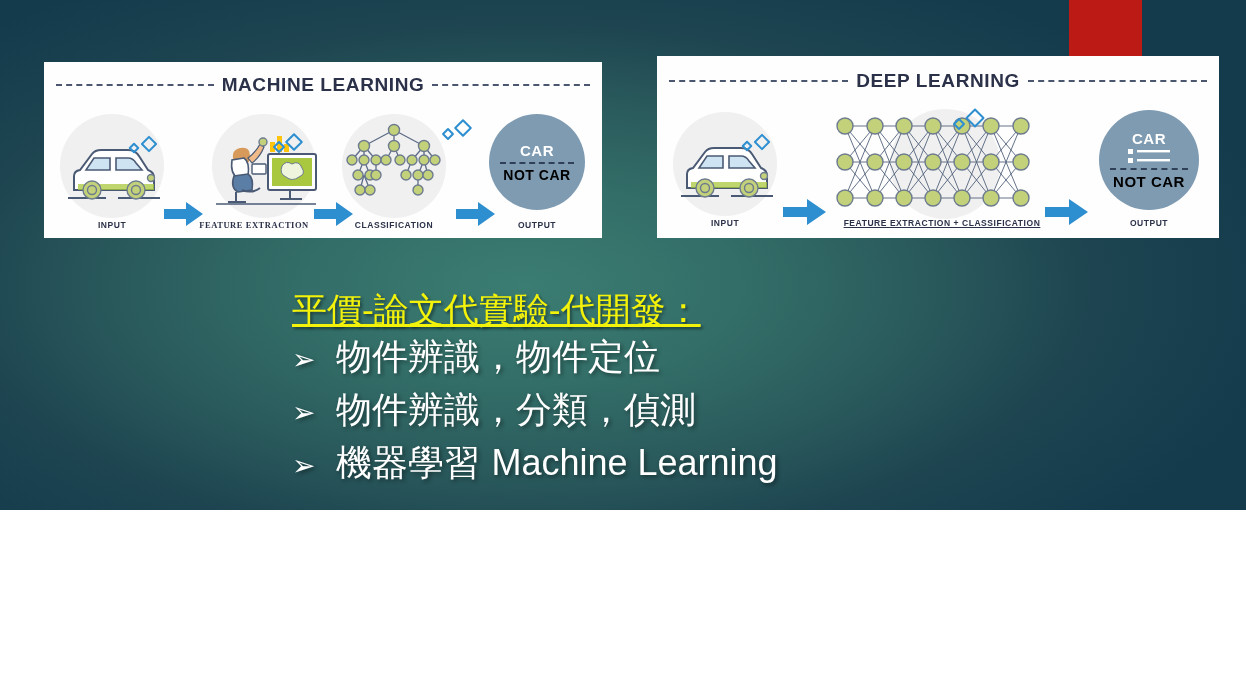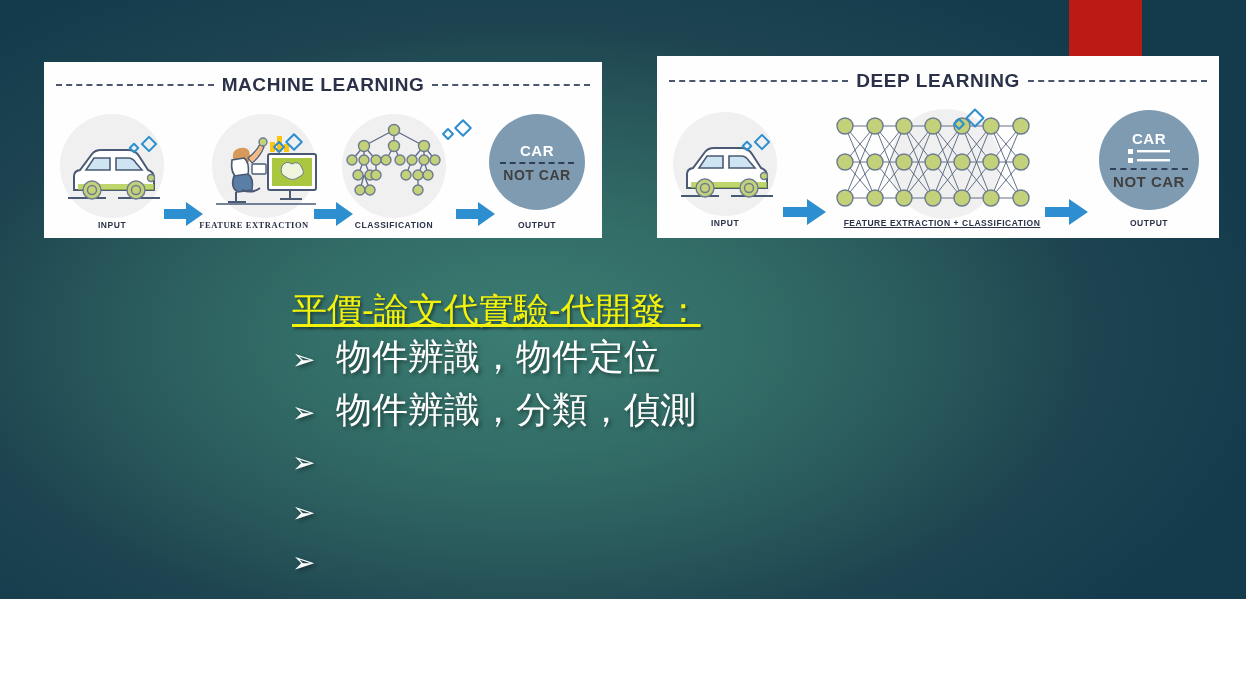--- a/index.html
+++ b/index.html
@@ -8,21 +8,21 @@
   html, body {
     width: 1246px;
     height: 695px;
     overflow: hidden;
     font-family: "Liberation Sans", sans-serif;
   }
 
   #slide {
     position: relative;
     width: 1246px;
-    height: 599px;
+    height: 510px;
     background:
       radial-gradient(ellipse 62% 70% at 42% 56%, #3b7d72 0%, #336e68 28%, #2a5a5c 52%, #1d4450 74%, #143b4c 100%);
     overflow: hidden;
   }
 
   
   #red-accent {
     position: absolute;
     left: 1069px;
     top: -2px;
@@ -116,21 +116,21 @@
     color: #ffffff;
     font-weight: bold;
     letter-spacing: .5px;
   }
   .out-div {
     width: 78%;
     border-top: 2px dashed #2f4057;
     margin: 3px 0;
   }
   .out-bot {
-    color: #404040;
+    color: #000000;
     font-weight: bold;
     letter-spacing: .5px;
   }
 
   
   .nn { position: absolute; }
 
   
   #textblock {
     position: absolute;
@@ -431,20 +431,21 @@
       <span class="bullet-text">物件辨識，物件定位</span>
     </div>
 
     <div class="bullet-row">
       <span class="bullet-mark">➢</span>
       <span class="bullet-text">物件辨識，分類，偵測</span>
     </div>
 
     <div class="bullet-row">
       <span class="bullet-mark">➢</span>
+      <span class="bullet-text"><span>機器學習 </span><span class="latin">Machine Learning</span></span>
     </div>
 
     <div class="bullet-row">
       <span class="bullet-mark">➢</span>
     </div>
 
     <div class="bullet-row">
       <span class="bullet-mark">➢</span>
     </div>
 

